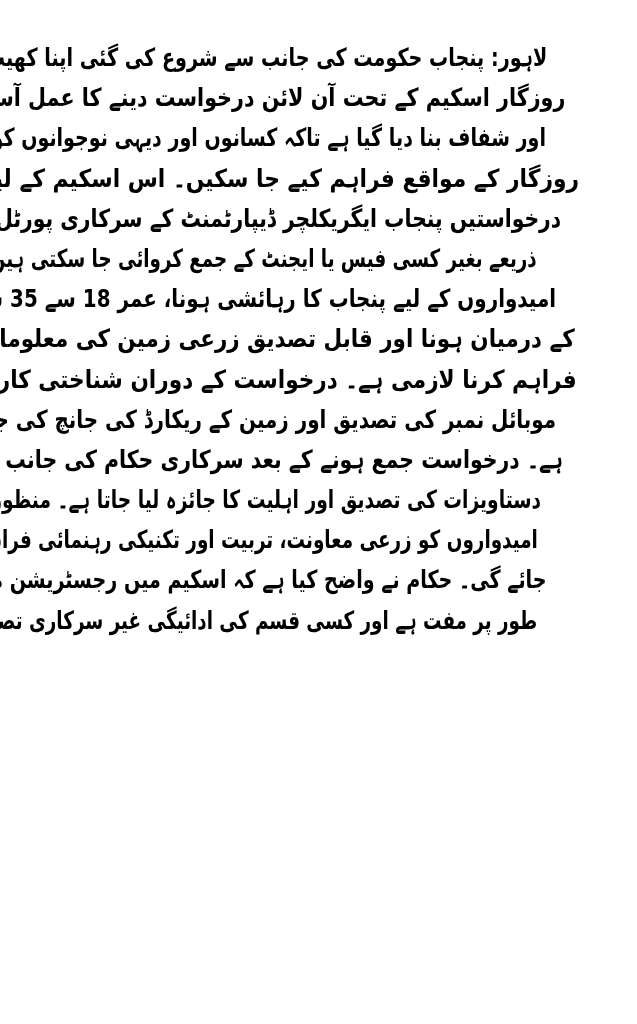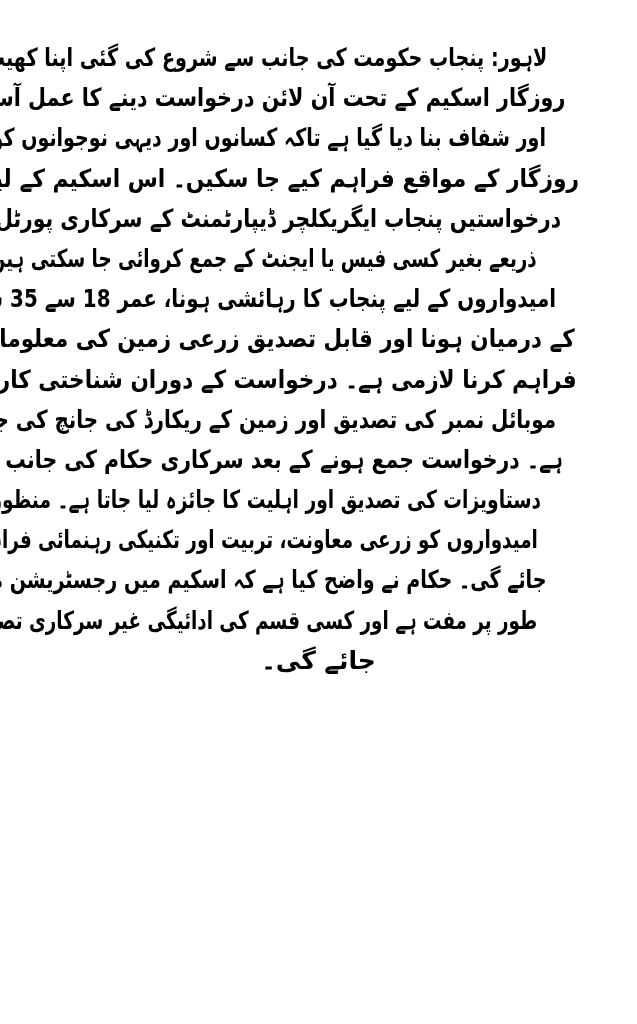--- a/index.html
+++ b/index.html
@@ -55,15 +55,14 @@
     <span class="line" style="transform: scaleX(0.731);">ذریعے بغیر کسی فیس یا ایجنٹ کے جمع کروائی جا سکتی ہیں۔ اہل</span>
     <span class="line" style="transform: scaleX(0.796);">امیدواروں کے لیے پنجاب کا رہائشی ہونا، عمر 18 سے 35 سال</span>
     <span class="line" style="transform: scaleX(0.858);">کے درمیان ہونا اور قابل تصدیق زرعی زمین کی معلومات</span>
     <span class="line" style="transform: scaleX(0.865);">فراہم کرنا لازمی ہے۔ درخواست کے دوران شناختی کارڈ،</span>
     <span class="line" style="transform: scaleX(0.796);">موبائل نمبر کی تصدیق اور زمین کے ریکارڈ کی جانچ کی جاتی</span>
     <span class="line" style="transform: scaleX(0.819);">ہے۔ درخواست جمع ہونے کے بعد سرکاری حکام کی جانب سے</span>
     <span class="line" style="transform: scaleX(0.746);">دستاویزات کی تصدیق اور اہلیت کا جائزہ لیا جاتا ہے۔ منظور شدہ</span>
     <span class="line" style="transform: scaleX(0.735);">امیدواروں کو زرعی معاونت، تربیت اور تکنیکی رہنمائی فراہم کی</span>
     <span class="line" style="transform: scaleX(0.764);">جائے گی۔ حکام نے واضح کیا ہے کہ اسکیم میں رجسٹریشن مکمل</span>
     <span class="line" style="transform: scaleX(0.733);">طور پر مفت ہے اور کسی قسم کی ادائیگی غیر سرکاری تصور کی</span>
-    <span class="line">جائے گی۔</span>
   </div>
 </div>
 
 </body></html>

